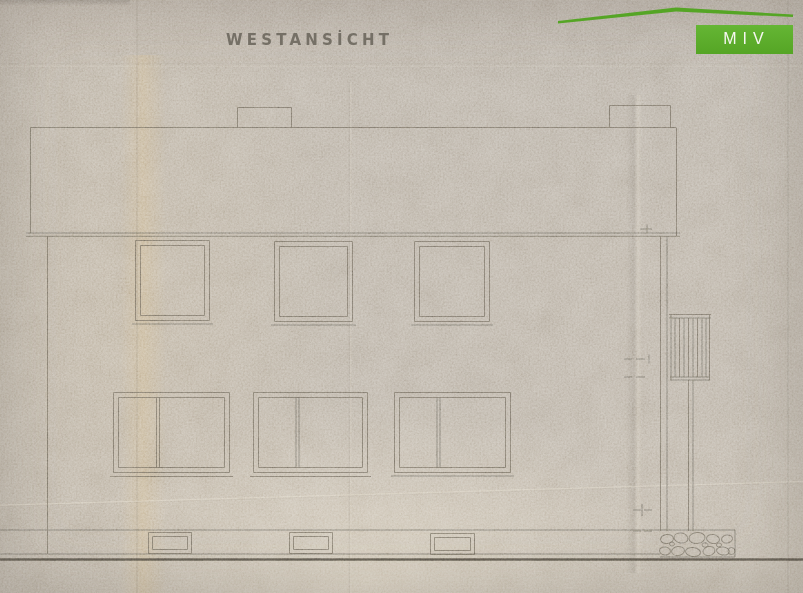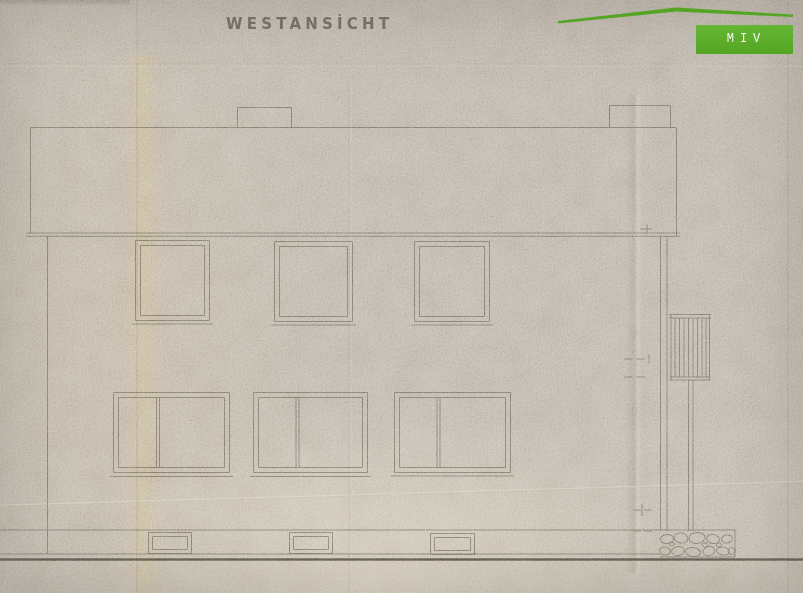--- a/index.html
+++ b/index.html
@@ -36,21 +36,21 @@
   .smudge-tl{left:0;top:0;width:130px;height:6px;
     background:linear-gradient(180deg,rgba(70,63,55,.28),rgba(70,63,55,0));}
   .vignette{box-shadow:inset 0 0 75px rgba(88,80,68,.26);}
 
   
   svg .ln{fill:none;stroke:var(--pencil,#6a6459);stroke-width:1;stroke-opacity:.82;}
   svg .heavy{fill:none;stroke:var(--pencil-dark,#4a453d);stroke-width:2.6;stroke-opacity:.92;}
 
   
   .title{
-    position:absolute;left:226px;top:15px;
+    position:absolute;left:226px;top:31px;
     font-size:15px;font-weight:bold;letter-spacing:4.2px;
     color:var(--title-ink,#6f6a60);opacity:.92;white-space:nowrap;
   }
 
   
   .logo{position:absolute;left:548px;top:0;width:255px;height:64px;}
   .logo-roof{position:absolute;left:0;top:0;}
   .logo-name{
     position:absolute;left:9px;top:25px;width:139px;height:29px;
     background:linear-gradient(180deg,var(--logo-dark,#3b3936),#2f2d2a);
@@ -58,22 +58,22 @@
     font-family:"Liberation Serif",serif;
     font-size:13.5px;letter-spacing:2.4px;line-height:29px;
     padding-left:10px;box-sizing:border-box;white-space:nowrap;
     box-shadow:inset 0 0 0 0.5px rgba(255,255,255,.12);
   }
   .logo-name .initial{font-size:21px;letter-spacing:2.4px;}
   .logo-division{
     position:absolute;left:148px;top:25px;width:97px;height:29px;
     background:linear-gradient(180deg,#65b634,var(--logo-green,#55a525));
     color:var(--logo-text,#f6f6f2);
-    font-family:Liberation Mono, monospace;
-    font-size:12px;letter-spacing:6px;line-height:28px;text-align:center;
+    font-family:Liberation Sans, sans-serif;
+    font-size:16px;letter-spacing:6px;line-height:28px;text-align:center;
     text-indent:4px;
   }
 </style>
 </head>
 <body>
 
 <div class="stage">
 
   <div class="layer paper"></div>
 

